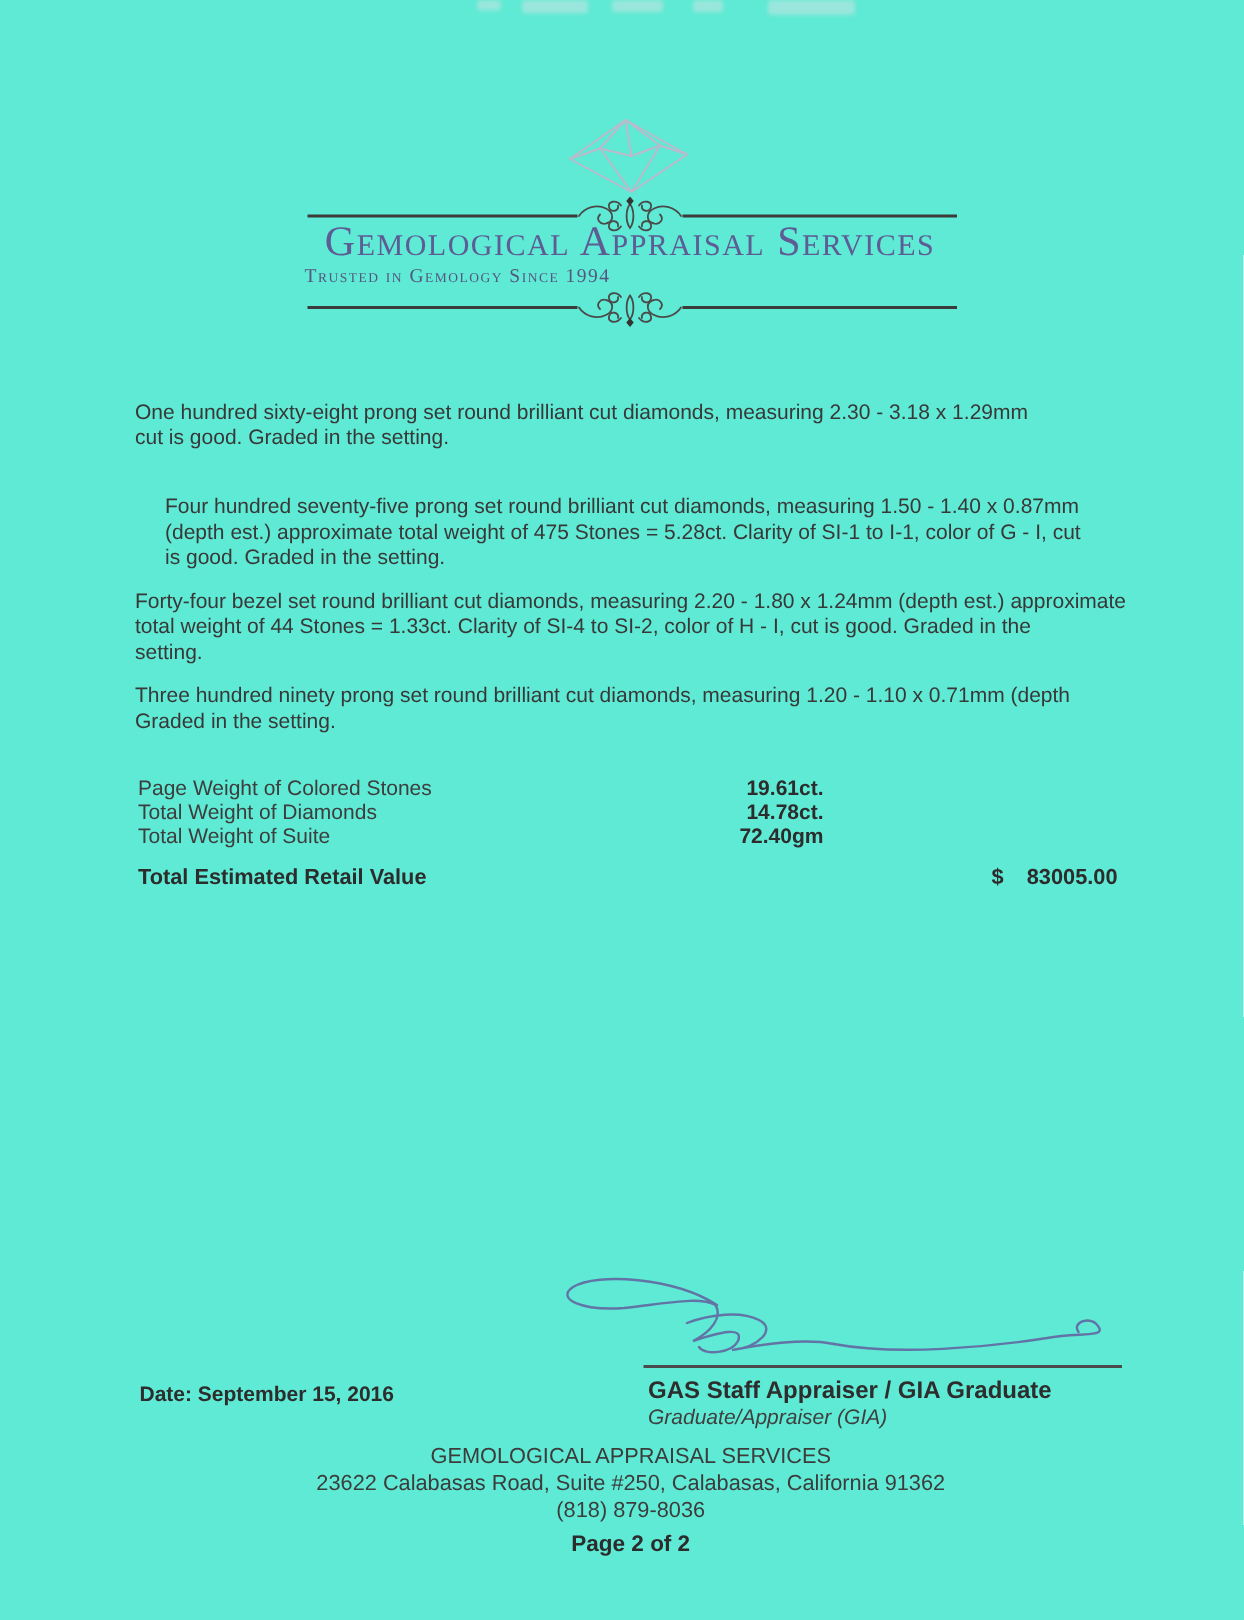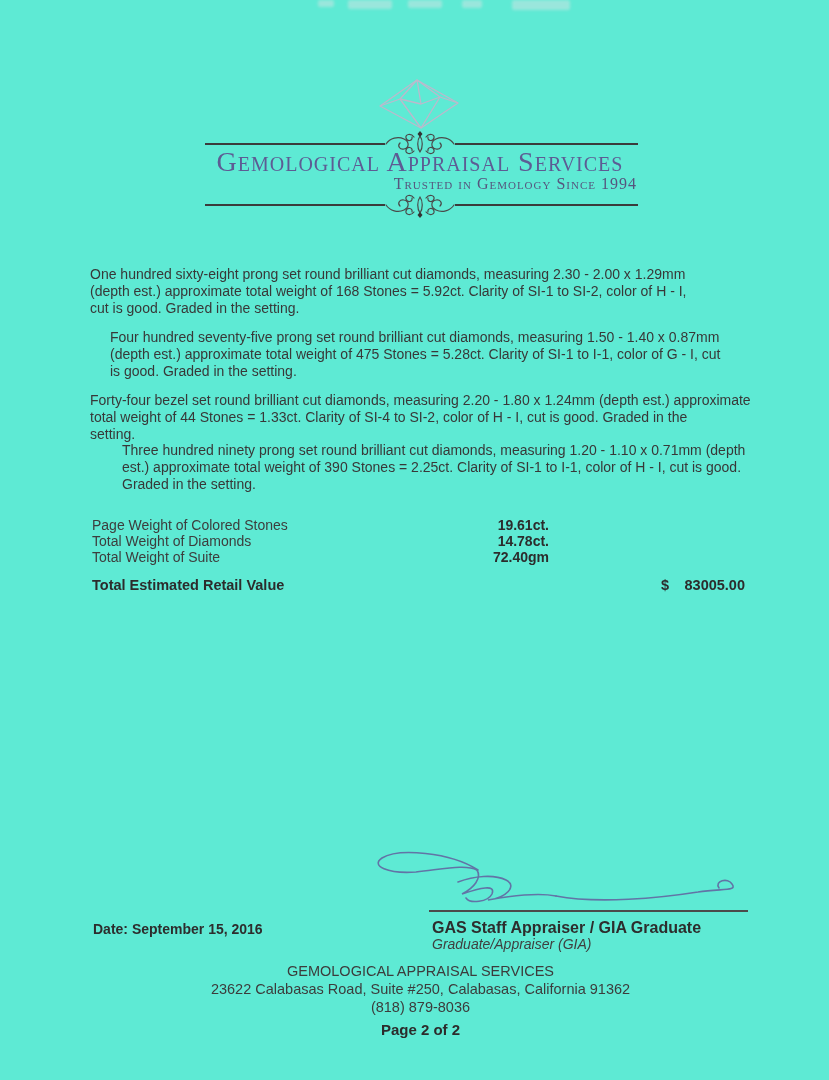--- a/index.html
+++ b/index.html
@@ -33,34 +33,34 @@
     font-size: 28px; line-height: 28px;
     letter-spacing: 1px;
     text-align: center;
     color: #5d5c94;
     white-space: nowrap;
   }
   .brand-tagline {
     position: absolute; left: 203px; top: 176px; width: 434px;
     font-family: "Liberation Serif", serif;
     font-variant: small-caps;
-    font-size: 16px; line-height: 16px;
+    font-size: 13px; line-height: 16px;
     letter-spacing: 1px;
-    text-align: right;
+    text-align: left;
     color: #56557e;
     white-space: nowrap;
   }
 
   
   .para { position: absolute; left: 90px; font-size: 14px; line-height: 17px; color: #383838; }
   .para div { white-space: nowrap; }
   .para-1 { top: 266px; }
   .para-2 { top: 329px; margin-left: 20px; }
   .para-3 { top: 392px; }
-  .para-4 { top: 442px; margin-left: 32px; }
+  .para-4 { top: 455px; }
 
   
   .totals-label { position: absolute; left: 92px; font-size: 14px; line-height: 16px; color: #3d3d3d; white-space: nowrap; }
   .totals-value { position: absolute; left: 430px; width: 119px; font-size: 14px; line-height: 16px; font-weight: bold; color: #2c2c2c; text-align: right; white-space: nowrap; }
   .trow-0 { top: 517px; } .trow-1 { top: 533px; } .trow-2 { top: 549px; }
   .grand-label { position: absolute; left: 92px; top: 577px; font-size: 14.5px; font-weight: bold; color: #2c2c2c; white-space: nowrap; }
   .grand-currency { position: absolute; left: 661px; top: 577px; font-size: 14.5px; font-weight: bold; color: #2c2c2c; }
   .grand-amount { position: absolute; right: 84px; top: 577px; font-size: 14.5px; font-weight: bold; color: #2c2c2c; white-space: nowrap; }
 
   
@@ -126,37 +126,35 @@
       <path d="M42,20 C45,24 51,23 50,19 C49,15 43,16 44,20"></path>
       <path d="M36,5 C33,9 33,17 36,21 C39,17 39,9 36,5"></path>
     </g>
     <polygon points="36,0 38.5,3 36,6 33.5,3" fill="#333"></polygon>
   </svg>
 
   <div class="rule rule-bottom-left"></div>
   <div class="rule rule-bottom-right"></div>
 
   <div class="para para-1">
-    <div>One hundred sixty-eight prong set round brilliant cut diamonds, measuring 2.30 - 2.00 x 1.29mm</div>
-    <div>(depth est.) approximate total weight of 168 Stones = 5.92ct. Clarity of SI-1 to SI-2, color of H - I,</div>
+    <div>One hundred sixty-eight prong set round brilliant cut diamonds, measuring 2.30 - 3.18 x 1.29mm</div>
     <div>cut is good. Graded in the setting.</div>
   </div>
   <div class="para para-2">
     <div>Four hundred seventy-five prong set round brilliant cut diamonds, measuring 1.50 - 1.40 x 0.87mm</div>
     <div>(depth est.) approximate total weight of 475 Stones = 5.28ct. Clarity of SI-1 to I-1, color of G - I, cut</div>
     <div>is good. Graded in the setting.</div>
   </div>
   <div class="para para-3">
     <div>Forty-four bezel set round brilliant cut diamonds, measuring 2.20 - 1.80 x 1.24mm (depth est.) approximate</div>
     <div>total weight of 44 Stones = 1.33ct. Clarity of SI-4 to SI-2, color of H - I, cut is good. Graded in the</div>
     <div>setting.</div>
   </div>
   <div class="para para-4">
     <div>Three hundred ninety prong set round brilliant cut diamonds, measuring 1.20 - 1.10 x 0.71mm (depth</div>
-    <div>est.) approximate total weight of 390 Stones = 2.25ct. Clarity of SI-1 to I-1, color of H - I, cut is good.</div>
     <div>Graded in the setting.</div>
   </div>
 
   <div class="totals-label trow-0">Page Weight of Colored Stones</div>
   <div class="totals-value trow-0">19.61ct.</div>
 
   <div class="totals-label trow-1">Total Weight of Diamonds</div>
   <div class="totals-value trow-1">14.78ct.</div>
 
   <div class="totals-label trow-2">Total Weight of Suite</div>

